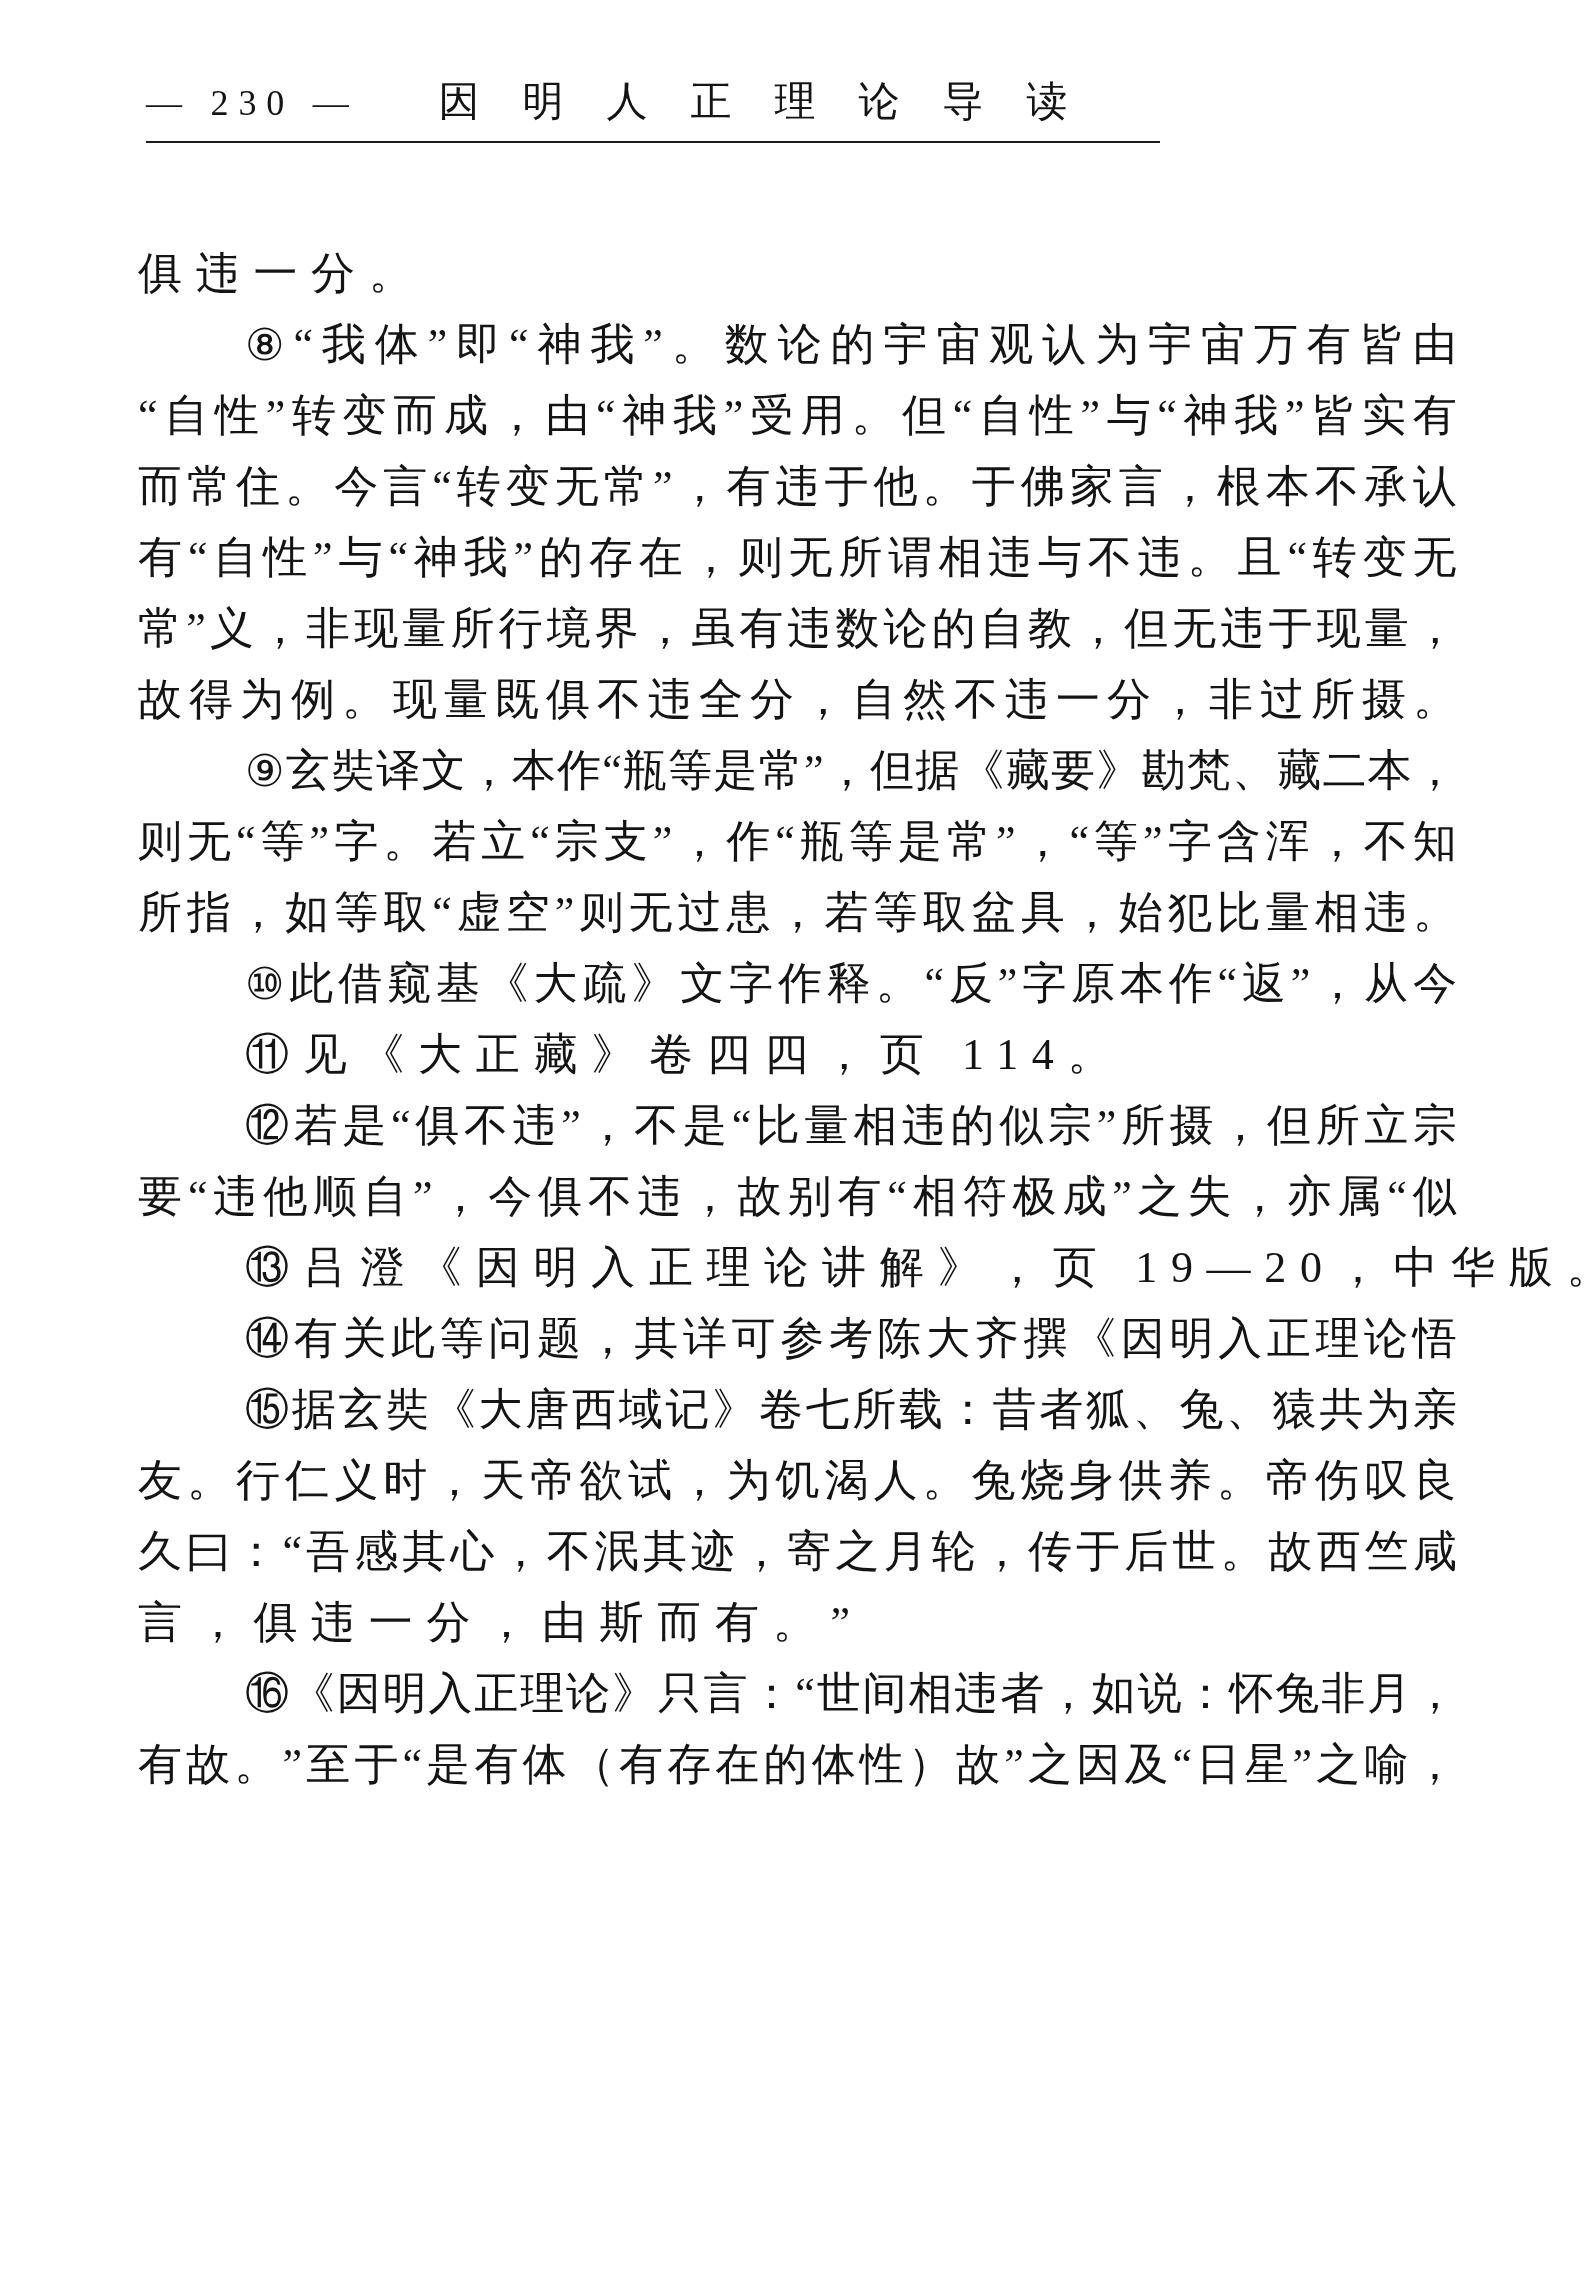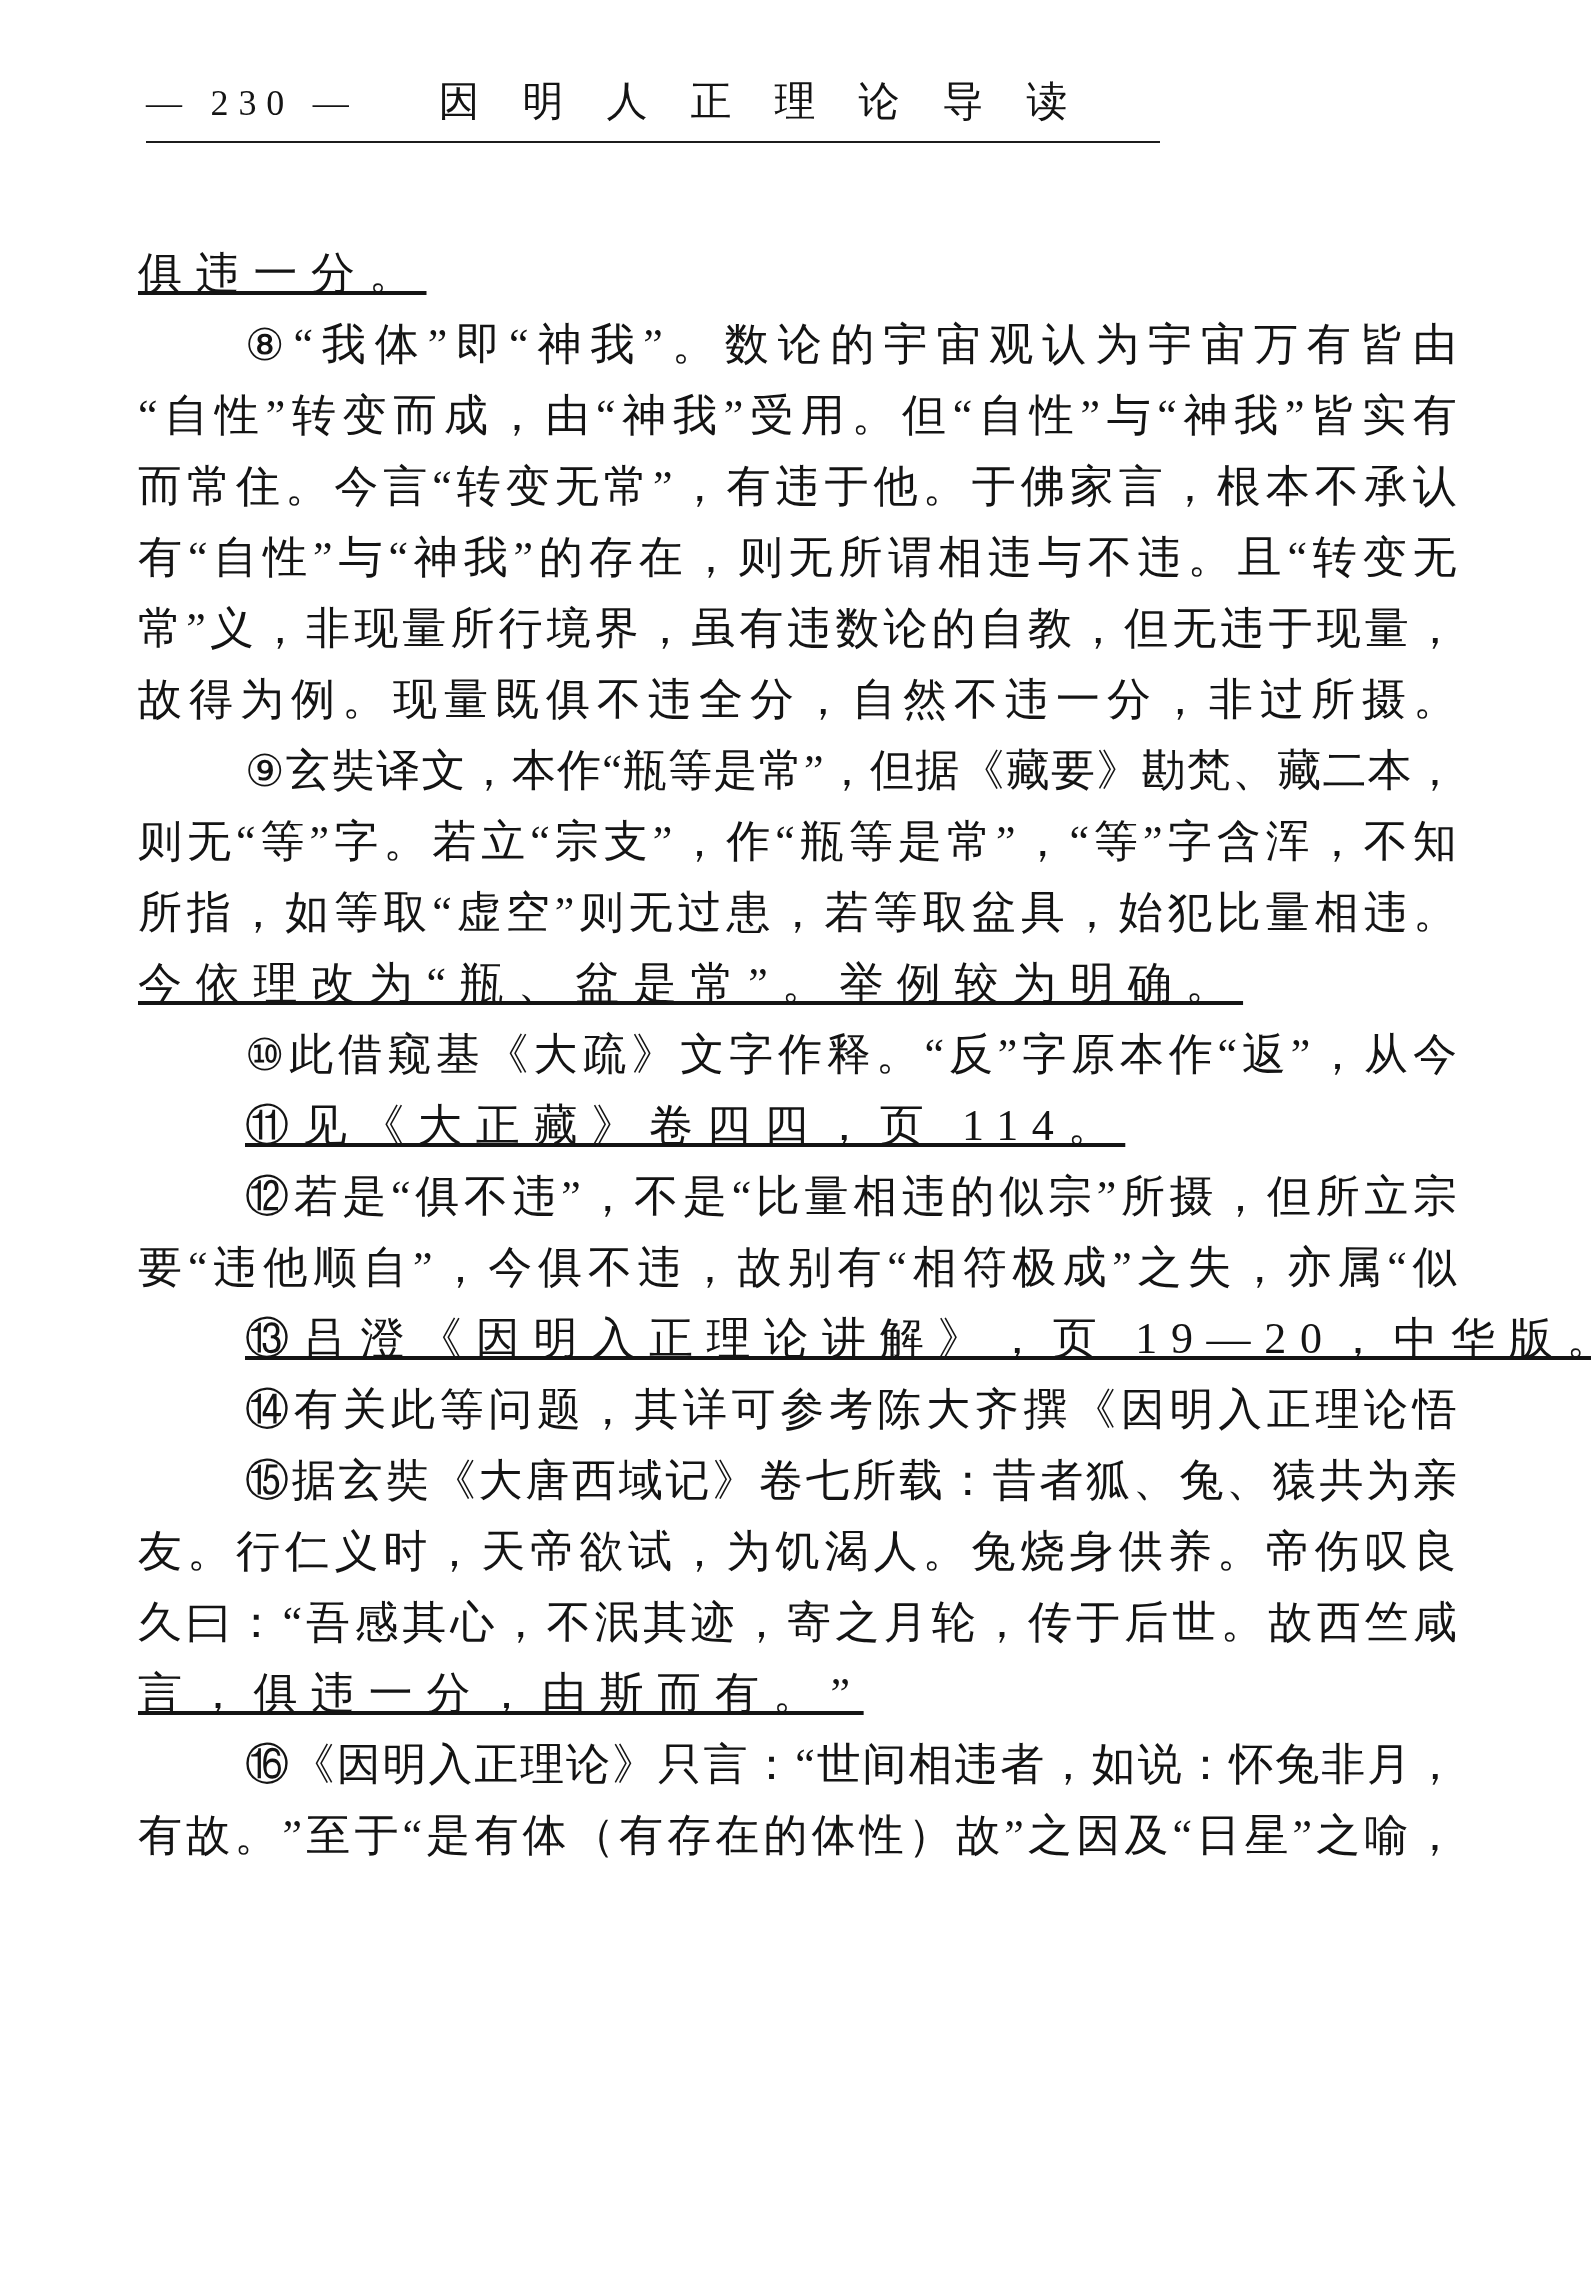--- a/index.html
+++ b/index.html
@@ -53,21 +53,20 @@
     white-space: nowrap;
   }
   .line.justify {
     display: flex;
     justify-content: space-between;
     align-items: center;
   }
   .line.plain {
     line-height: 71px;
     letter-spacing: 13.7px;
-    text-decoration: underline;
   }
   .line.indent {
     padding-left: 107px;
   }
 </style>
 </head>
 <body>
 
 <div class="page">
   <div class="header">
@@ -343,21 +342,20 @@
         <span>具</span>
         <span>，</span>
         <span>始</span>
         <span>犯</span>
         <span>比</span>
         <span>量</span>
         <span>相</span>
         <span>违</span>
         <span>。</span>
       </div>
-      <div class="line plain">今依理改为“瓶、盆是常”。举例较为明确。</div>
       <div class="line justify indent">
         <span>⑩</span>
         <span>此</span>
         <span>借</span>
         <span>窥</span>
         <span>基</span>
         <span>《</span>
         <span>大</span>
         <span>疏</span>
         <span>》</span>

